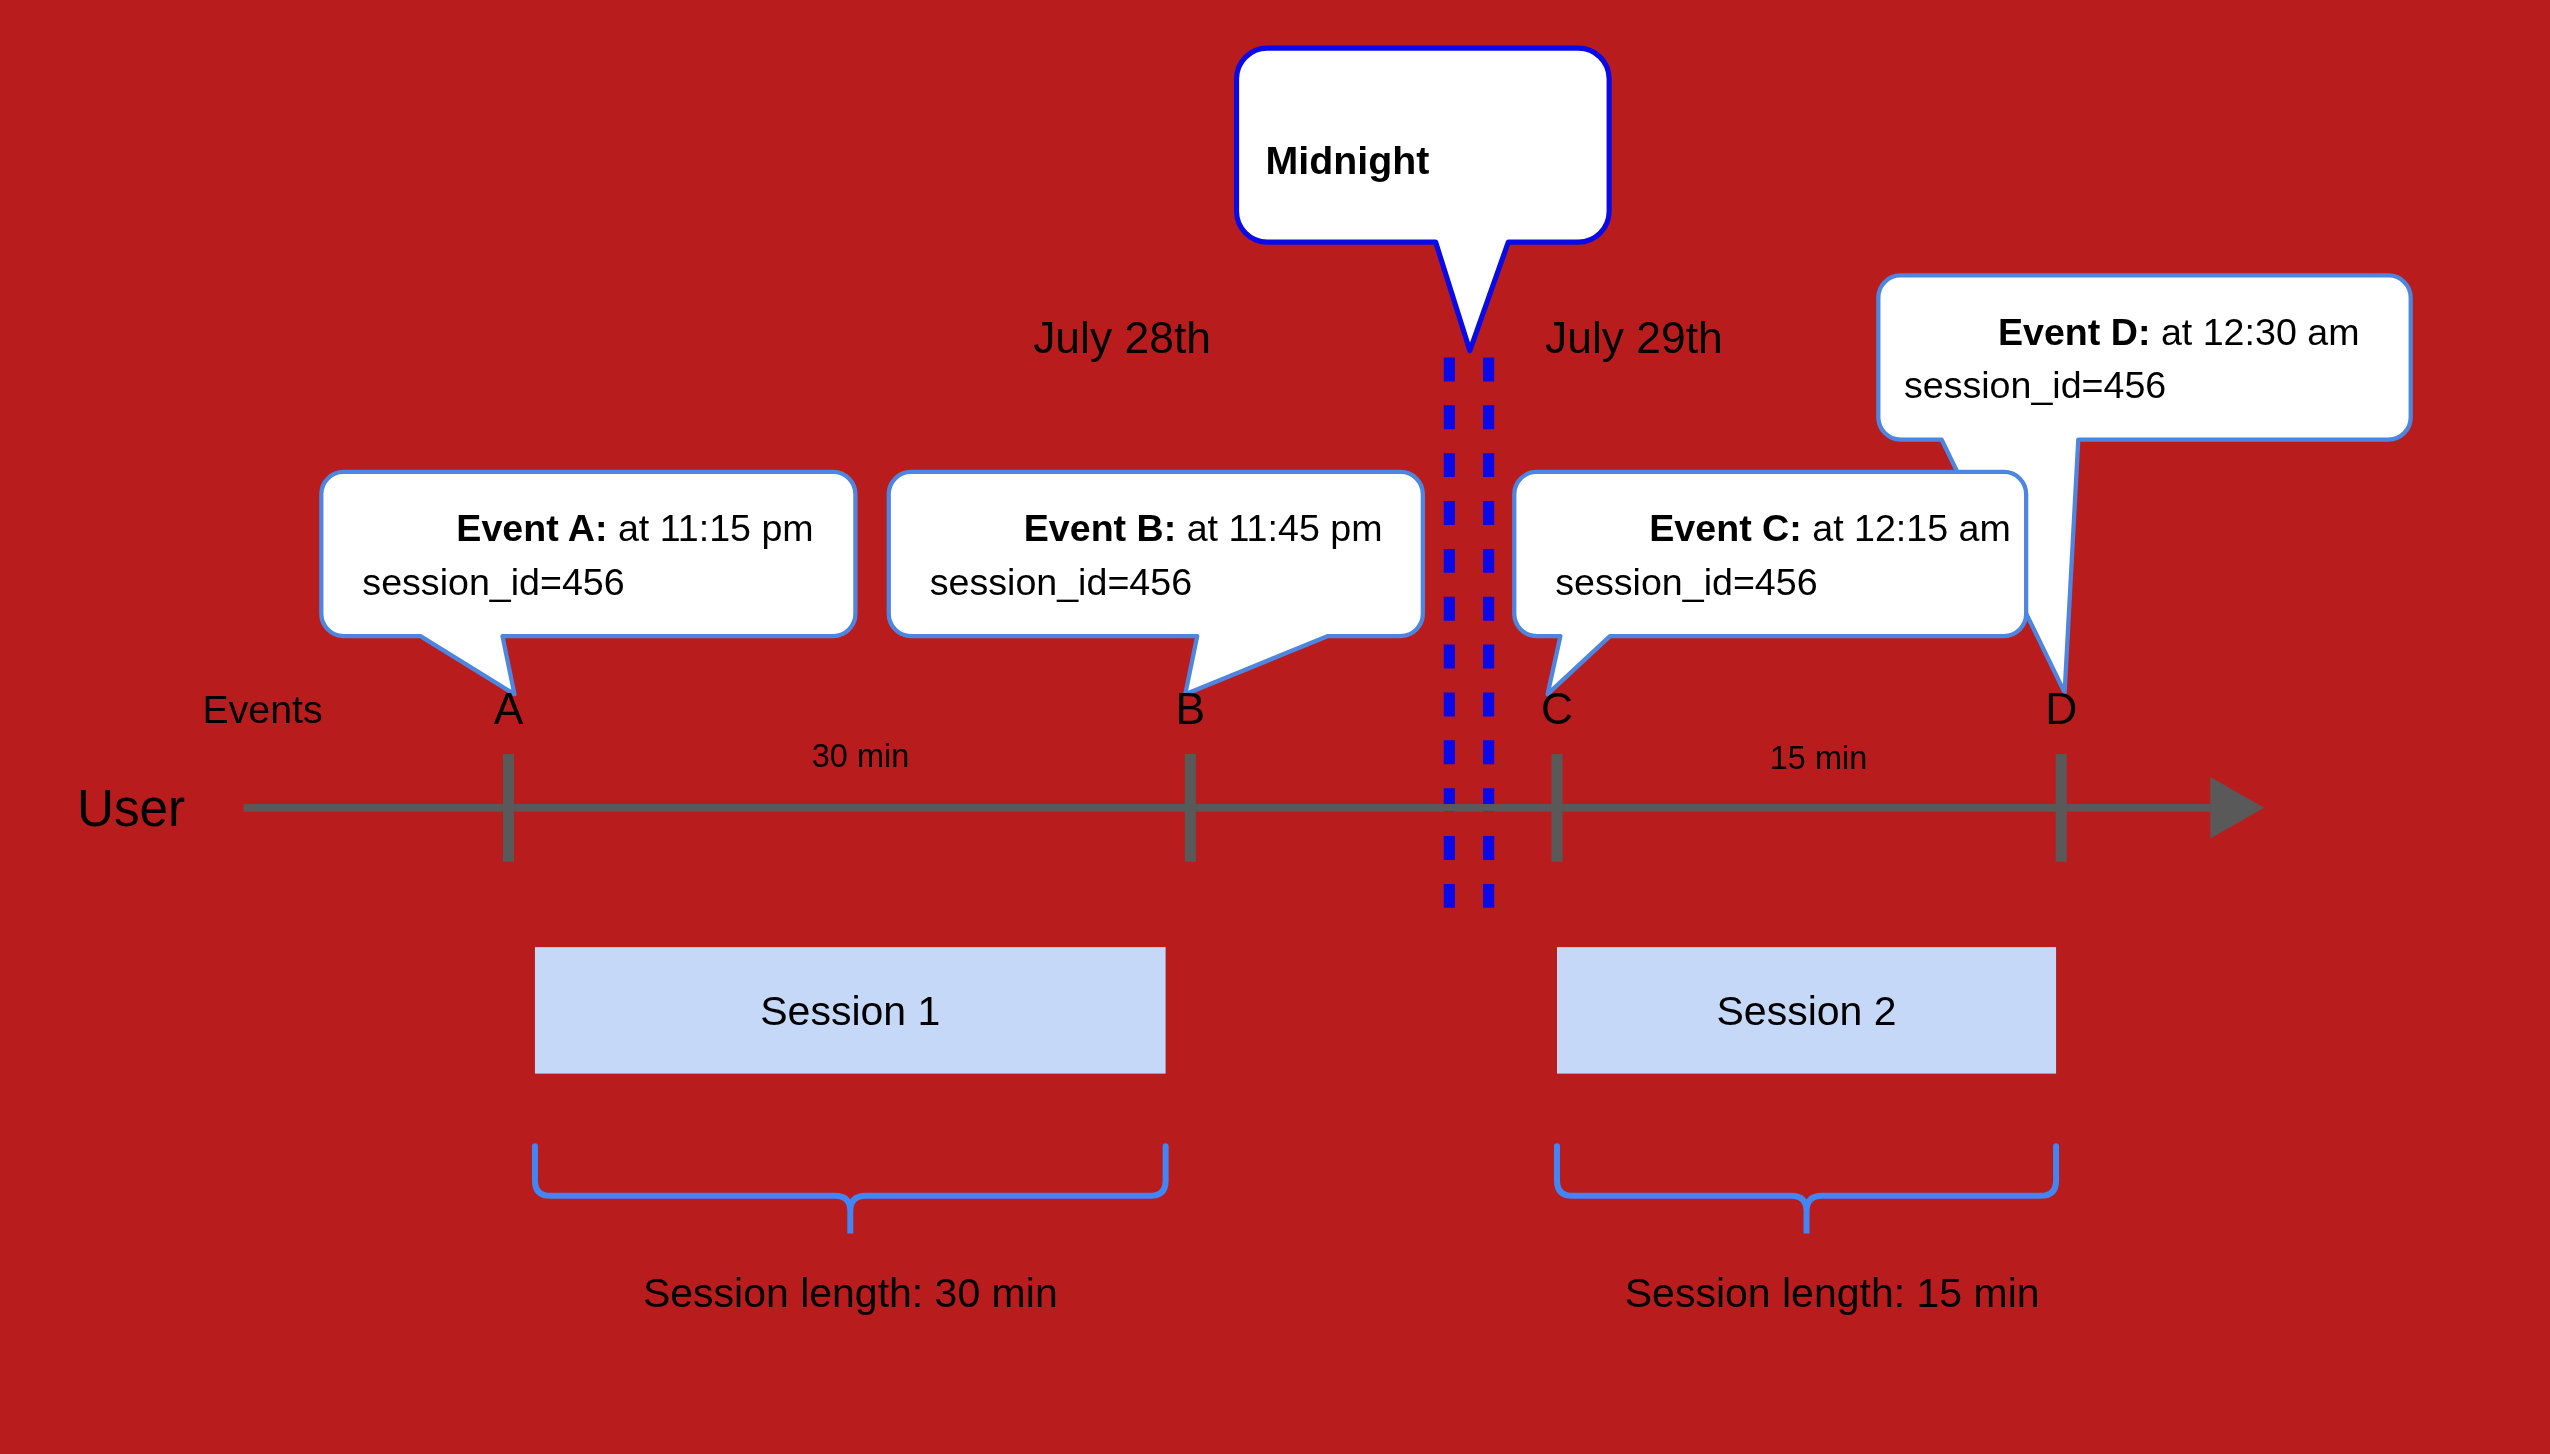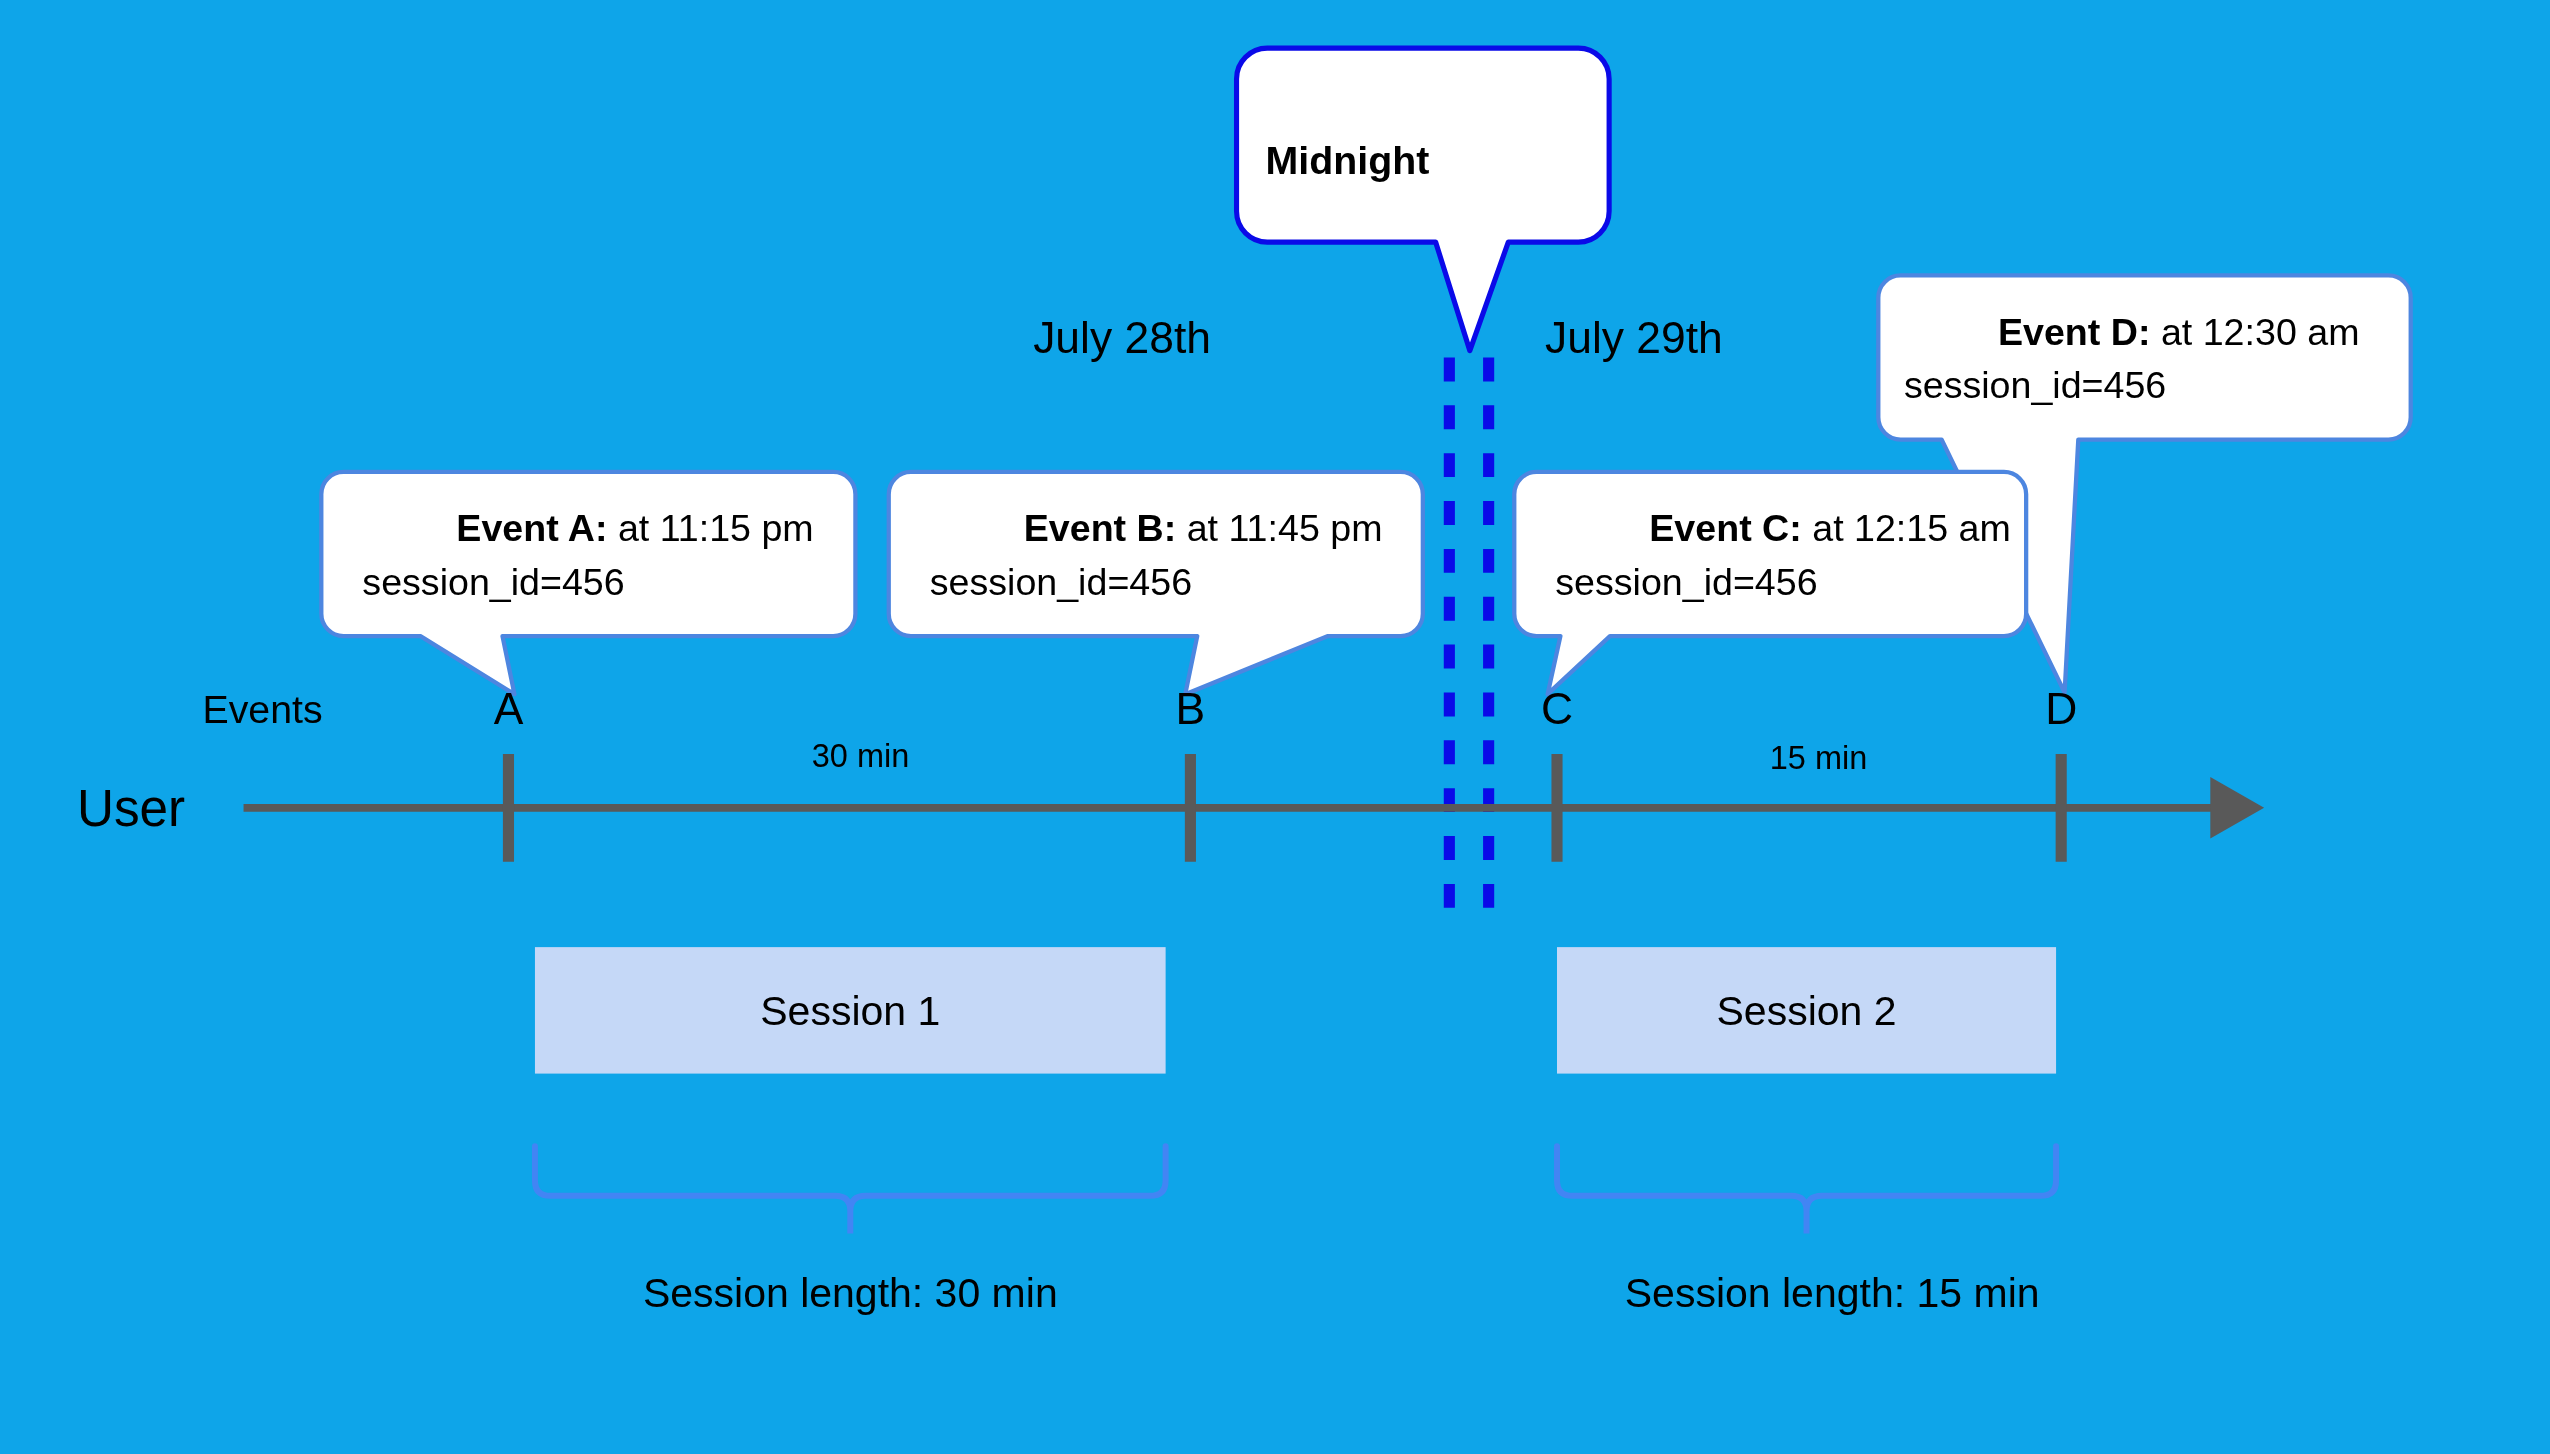--- a/index.html
+++ b/index.html
@@ -9,21 +9,21 @@
     background: #ffffff;
   }
   body {
     font-family: "Liberation Sans", "DejaVu Sans", sans-serif;
     color: #000000;
   }
   #canvas {
     position: relative;
     width: 2550px;
     height: 1455px;
-    background: #0ea5e9;
+    background: #b91c1c;
     overflow: hidden;
   }
   #diagram-svg {
     position: absolute;
     left: 0;
     top: 0;
     width: 2550px;
     height: 1455px;
   }
   .svg-text {

